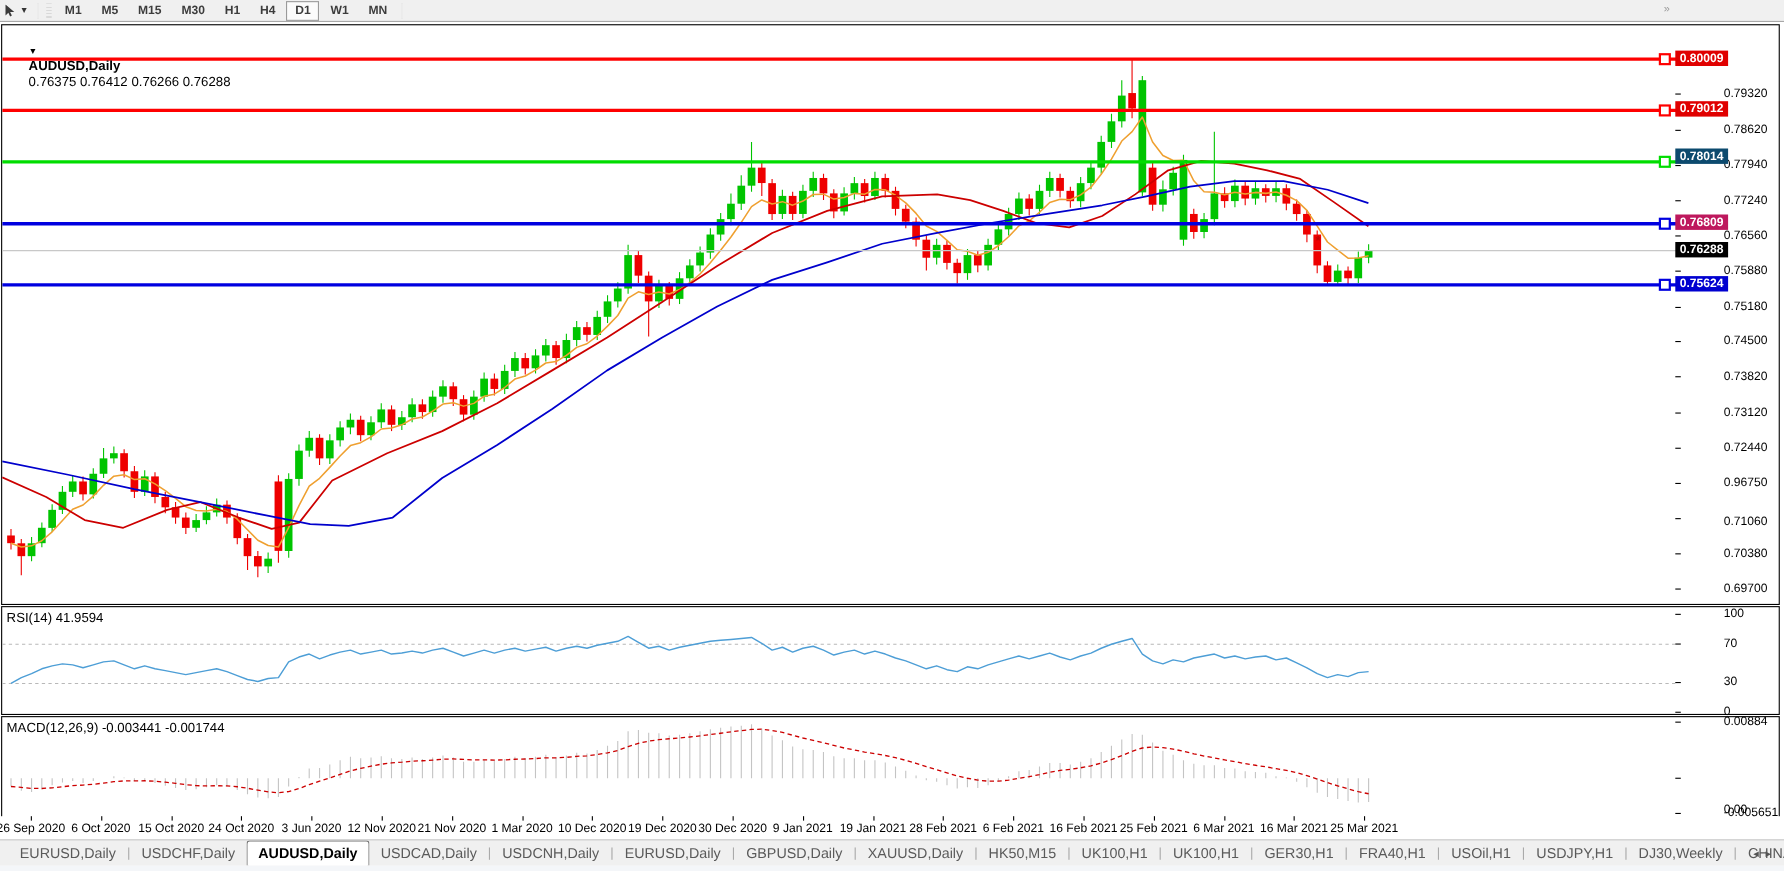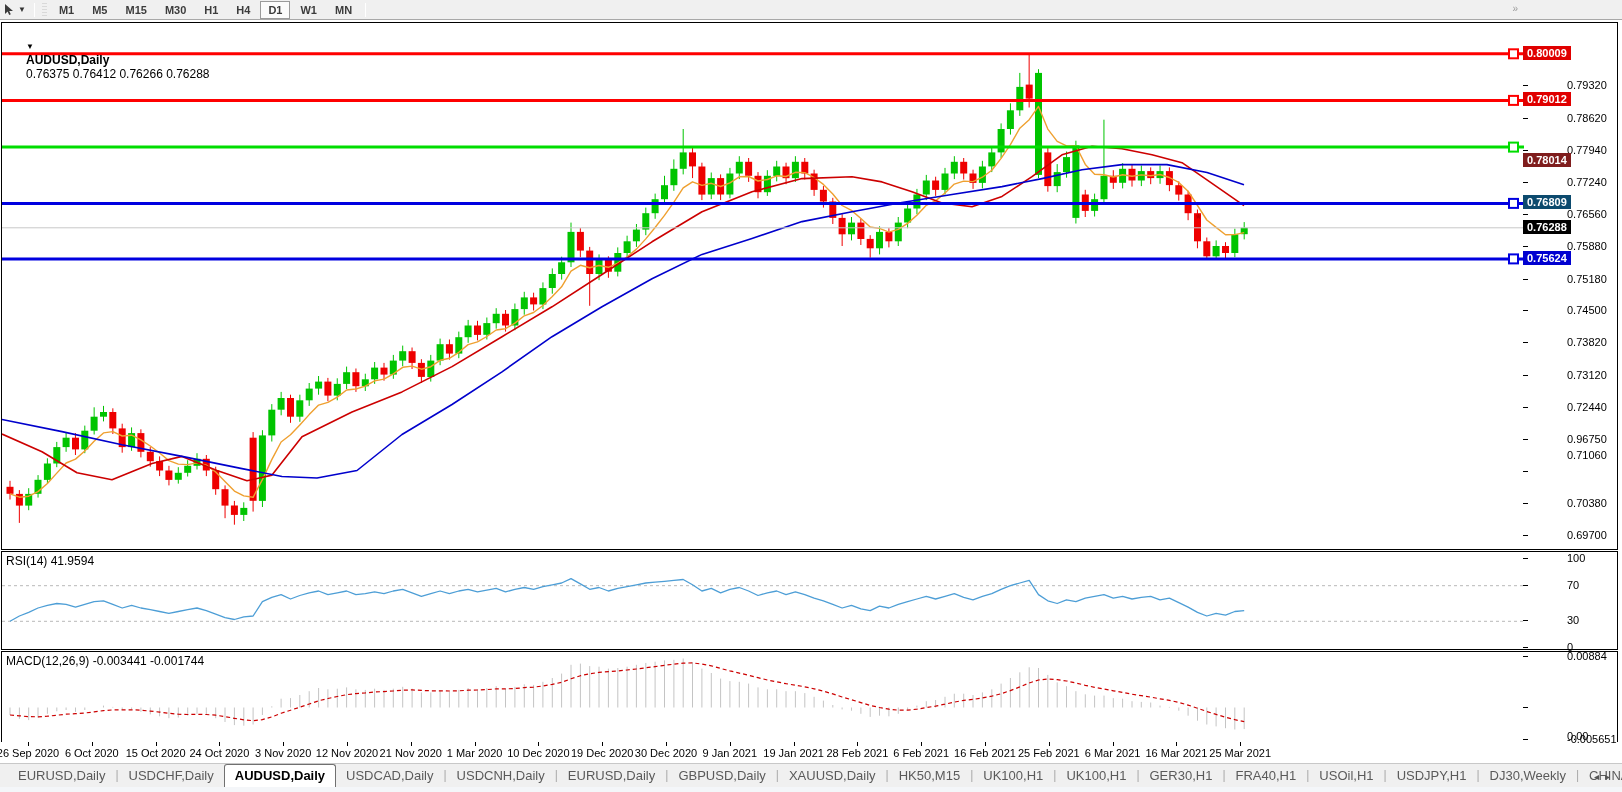--- a/index.html
+++ b/index.html
@@ -521,21 +521,21 @@
   <div id="time-strip">
       <div class="date-tick" style="left: 28px;"></div>
       <div class="date-label" style="left: -10px; top: 5px;">26 Sep 2020</div>
       <div class="date-tick" style="left: 91.8px;"></div>
       <div class="date-label" style="left: 53.8px; top: 5px;">6 Oct 2020</div>
       <div class="date-tick" style="left: 155.6px;"></div>
       <div class="date-label" style="left: 117.6px; top: 5px;">15 Oct 2020</div>
       <div class="date-tick" style="left: 219.4px;"></div>
       <div class="date-label" style="left: 181.4px; top: 5px;">24 Oct 2020</div>
       <div class="date-tick" style="left: 283.2px;"></div>
-      <div class="date-label" style="left: 245.2px; top: 5px;">3 Nov 2020</div>
+      <div class="date-label" style="left: 245.2px; top: 5px;">3 Jun 2020</div>
       <div class="date-tick" style="left: 347px;"></div>
       <div class="date-label" style="left: 309px; top: 5px;">12 Nov 2020</div>
       <div class="date-tick" style="left: 410.8px;"></div>
       <div class="date-label" style="left: 372.8px; top: 5px;">21 Nov 2020</div>
       <div class="date-tick" style="left: 474.6px;"></div>
       <div class="date-label" style="left: 436.6px; top: 5px;">1 Mar 2020</div>
       <div class="date-tick" style="left: 538.4px;"></div>
       <div class="date-label" style="left: 500.4px; top: 5px;">10 Dec 2020</div>
       <div class="date-tick" style="left: 602.2px;"></div>
       <div class="date-label" style="left: 564.2px; top: 5px;">19 Dec 2020</div>
@@ -580,29 +580,29 @@
       <div class="tick-label" style="left: 1531px; top: 304.444px;">0.74500</div>
       <div class="tick-dash" style="left: 1523px; top: 342.249px;"></div>
       <div class="tick-label" style="left: 1531px; top: 336.249px;">0.73820</div>
       <div class="tick-dash" style="left: 1523px; top: 374.99px;"></div>
       <div class="tick-label" style="left: 1531px; top: 368.99px;">0.73120</div>
       <div class="tick-dash" style="left: 1523px; top: 406.795px;"></div>
       <div class="tick-label" style="left: 1531px; top: 400.795px;">0.72440</div>
       <div class="tick-dash" style="left: 1523px; top: 438.6px;"></div>
       <div class="tick-label" style="left: 1531px; top: 432.6px;">0.96750</div>
       <div class="tick-dash" style="left: 1523px; top: 471.34px;"></div>
-      <div class="tick-label" style="left: 1531px; top: 449px; text-align: right;">0.71060</div>
+      <div class="tick-label" style="left: 1531px; top: 468px; text-align: right;">0.71060</div>
       <div class="tick-dash" style="left: 1523px; top: 503.145px;"></div>
       <div class="tick-label" style="left: 1531px; top: 497.145px;">0.70380</div>
       <div class="tick-dash" style="left: 1523px; top: 534.951px;"></div>
       <div class="tick-label" style="left: 1531px; top: 528.951px;">0.69700</div>
       <div class="price-tag" style="left: 1523px; top: 45.7761px; background: rgb(224, 0, 0); color: rgb(255, 255, 255);">0.80009</div>
       <div class="price-tag" style="left: 1523px; top: 92.408px; background: rgb(224, 0, 0); color: rgb(255, 255, 255);">0.79012</div>
-      <div class="price-tag" style="left: 1523px; top: 153px; background: #7f1d1d; color: rgb(255, 255, 255); text-align: right;">0.78014</div>
-      <div class="price-tag" style="left: 1523px; top: 195.447px; background: #0c4a6e; color: rgb(255, 255, 255);">0.76809</div>
+      <div class="price-tag" style="left: 1523px; top: 135px; background: #0c4a6e; color: rgb(255, 255, 255); text-align: right;">0.78014</div>
+      <div class="price-tag" style="left: 1523px; top: 195.447px; background: #be185d; color: rgb(255, 255, 255);">0.76809</div>
       <div class="price-tag" style="left: 1523px; top: 250.872px; background: rgb(0, 0, 208); color: rgb(255, 255, 255);">0.75624</div>
       <div class="price-tag" style="left: 1523px; top: 219.815px; background: rgb(0, 0, 0); color: rgb(255, 255, 255);">0.76288</div>
       <div class="tick-dash" style="left: 1523px; top: 558px;"></div>
       <div class="tick-label" style="left: 1531px; top: 552px;">100</div>
       <div class="tick-dash" style="left: 1523px; top: 584.7px;"></div>
       <div class="tick-label" style="left: 1531px; top: 578.7px;">70</div>
       <div class="tick-dash" style="left: 1523px; top: 620.3px;"></div>
       <div class="tick-label" style="left: 1531px; top: 614.3px;">30</div>
       <div class="tick-dash" style="left: 1523px; top: 647px;"></div>
       <div class="tick-label" style="left: 1531px; top: 641px;">0</div>

